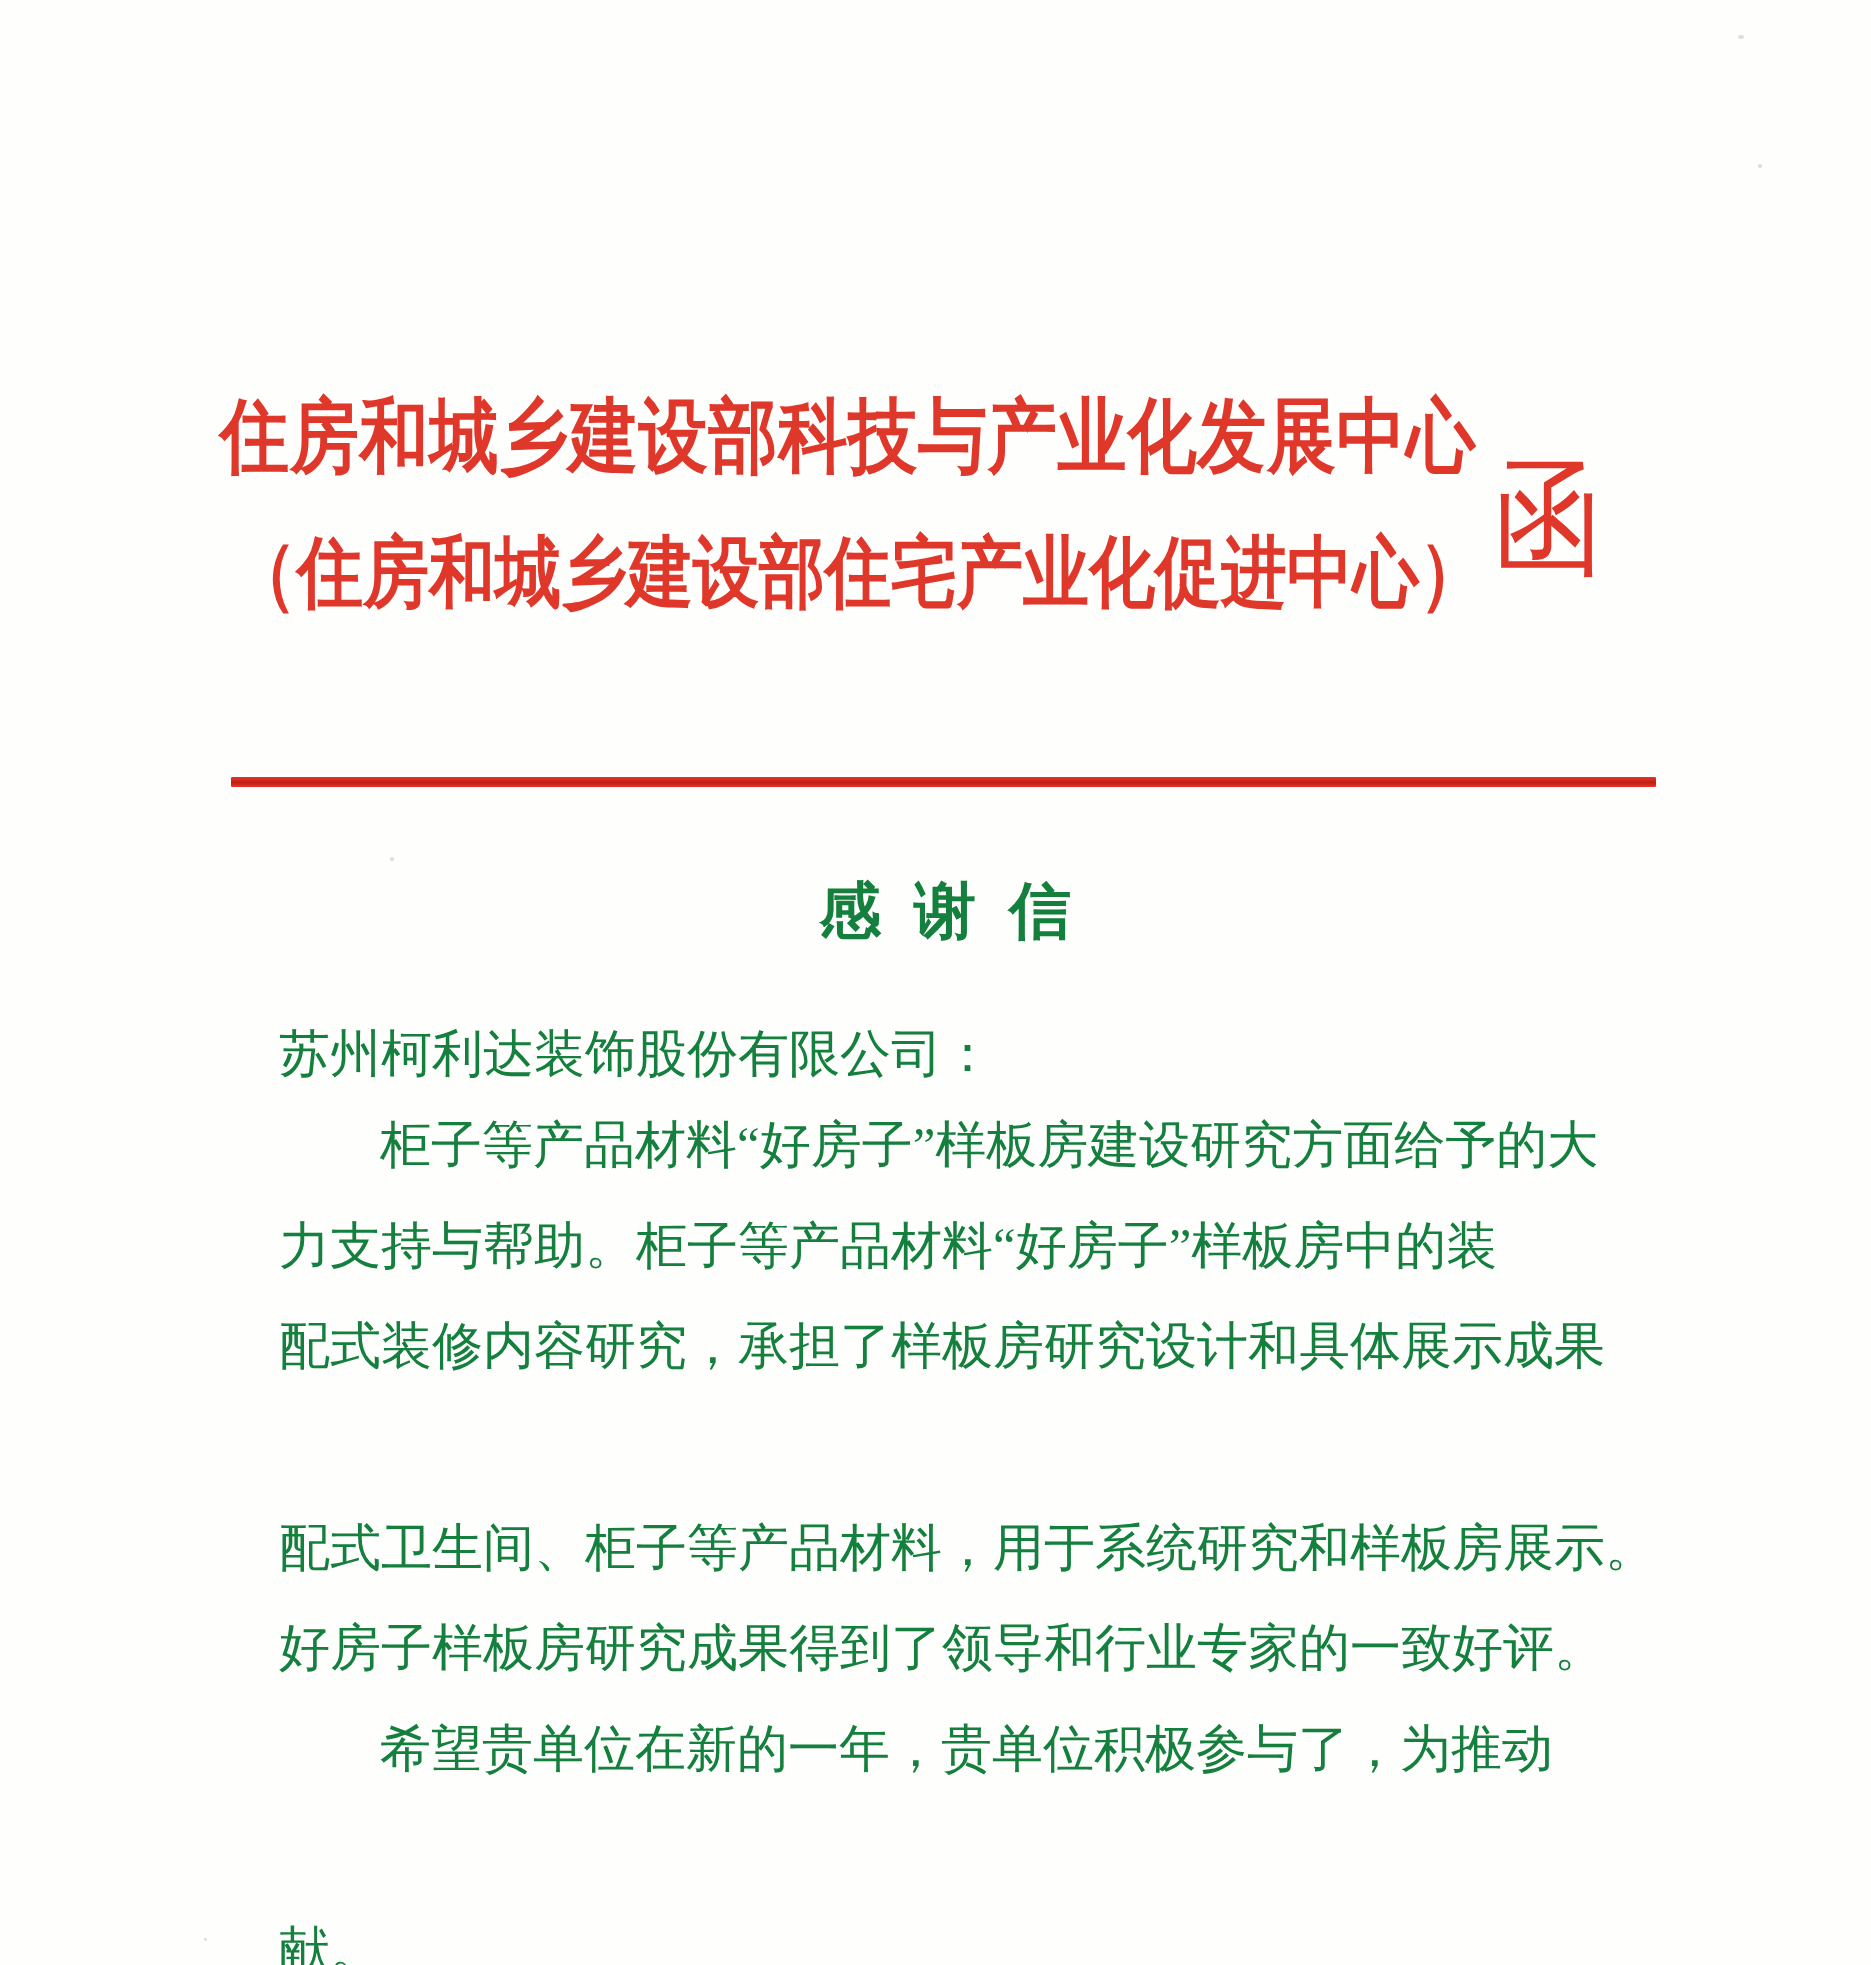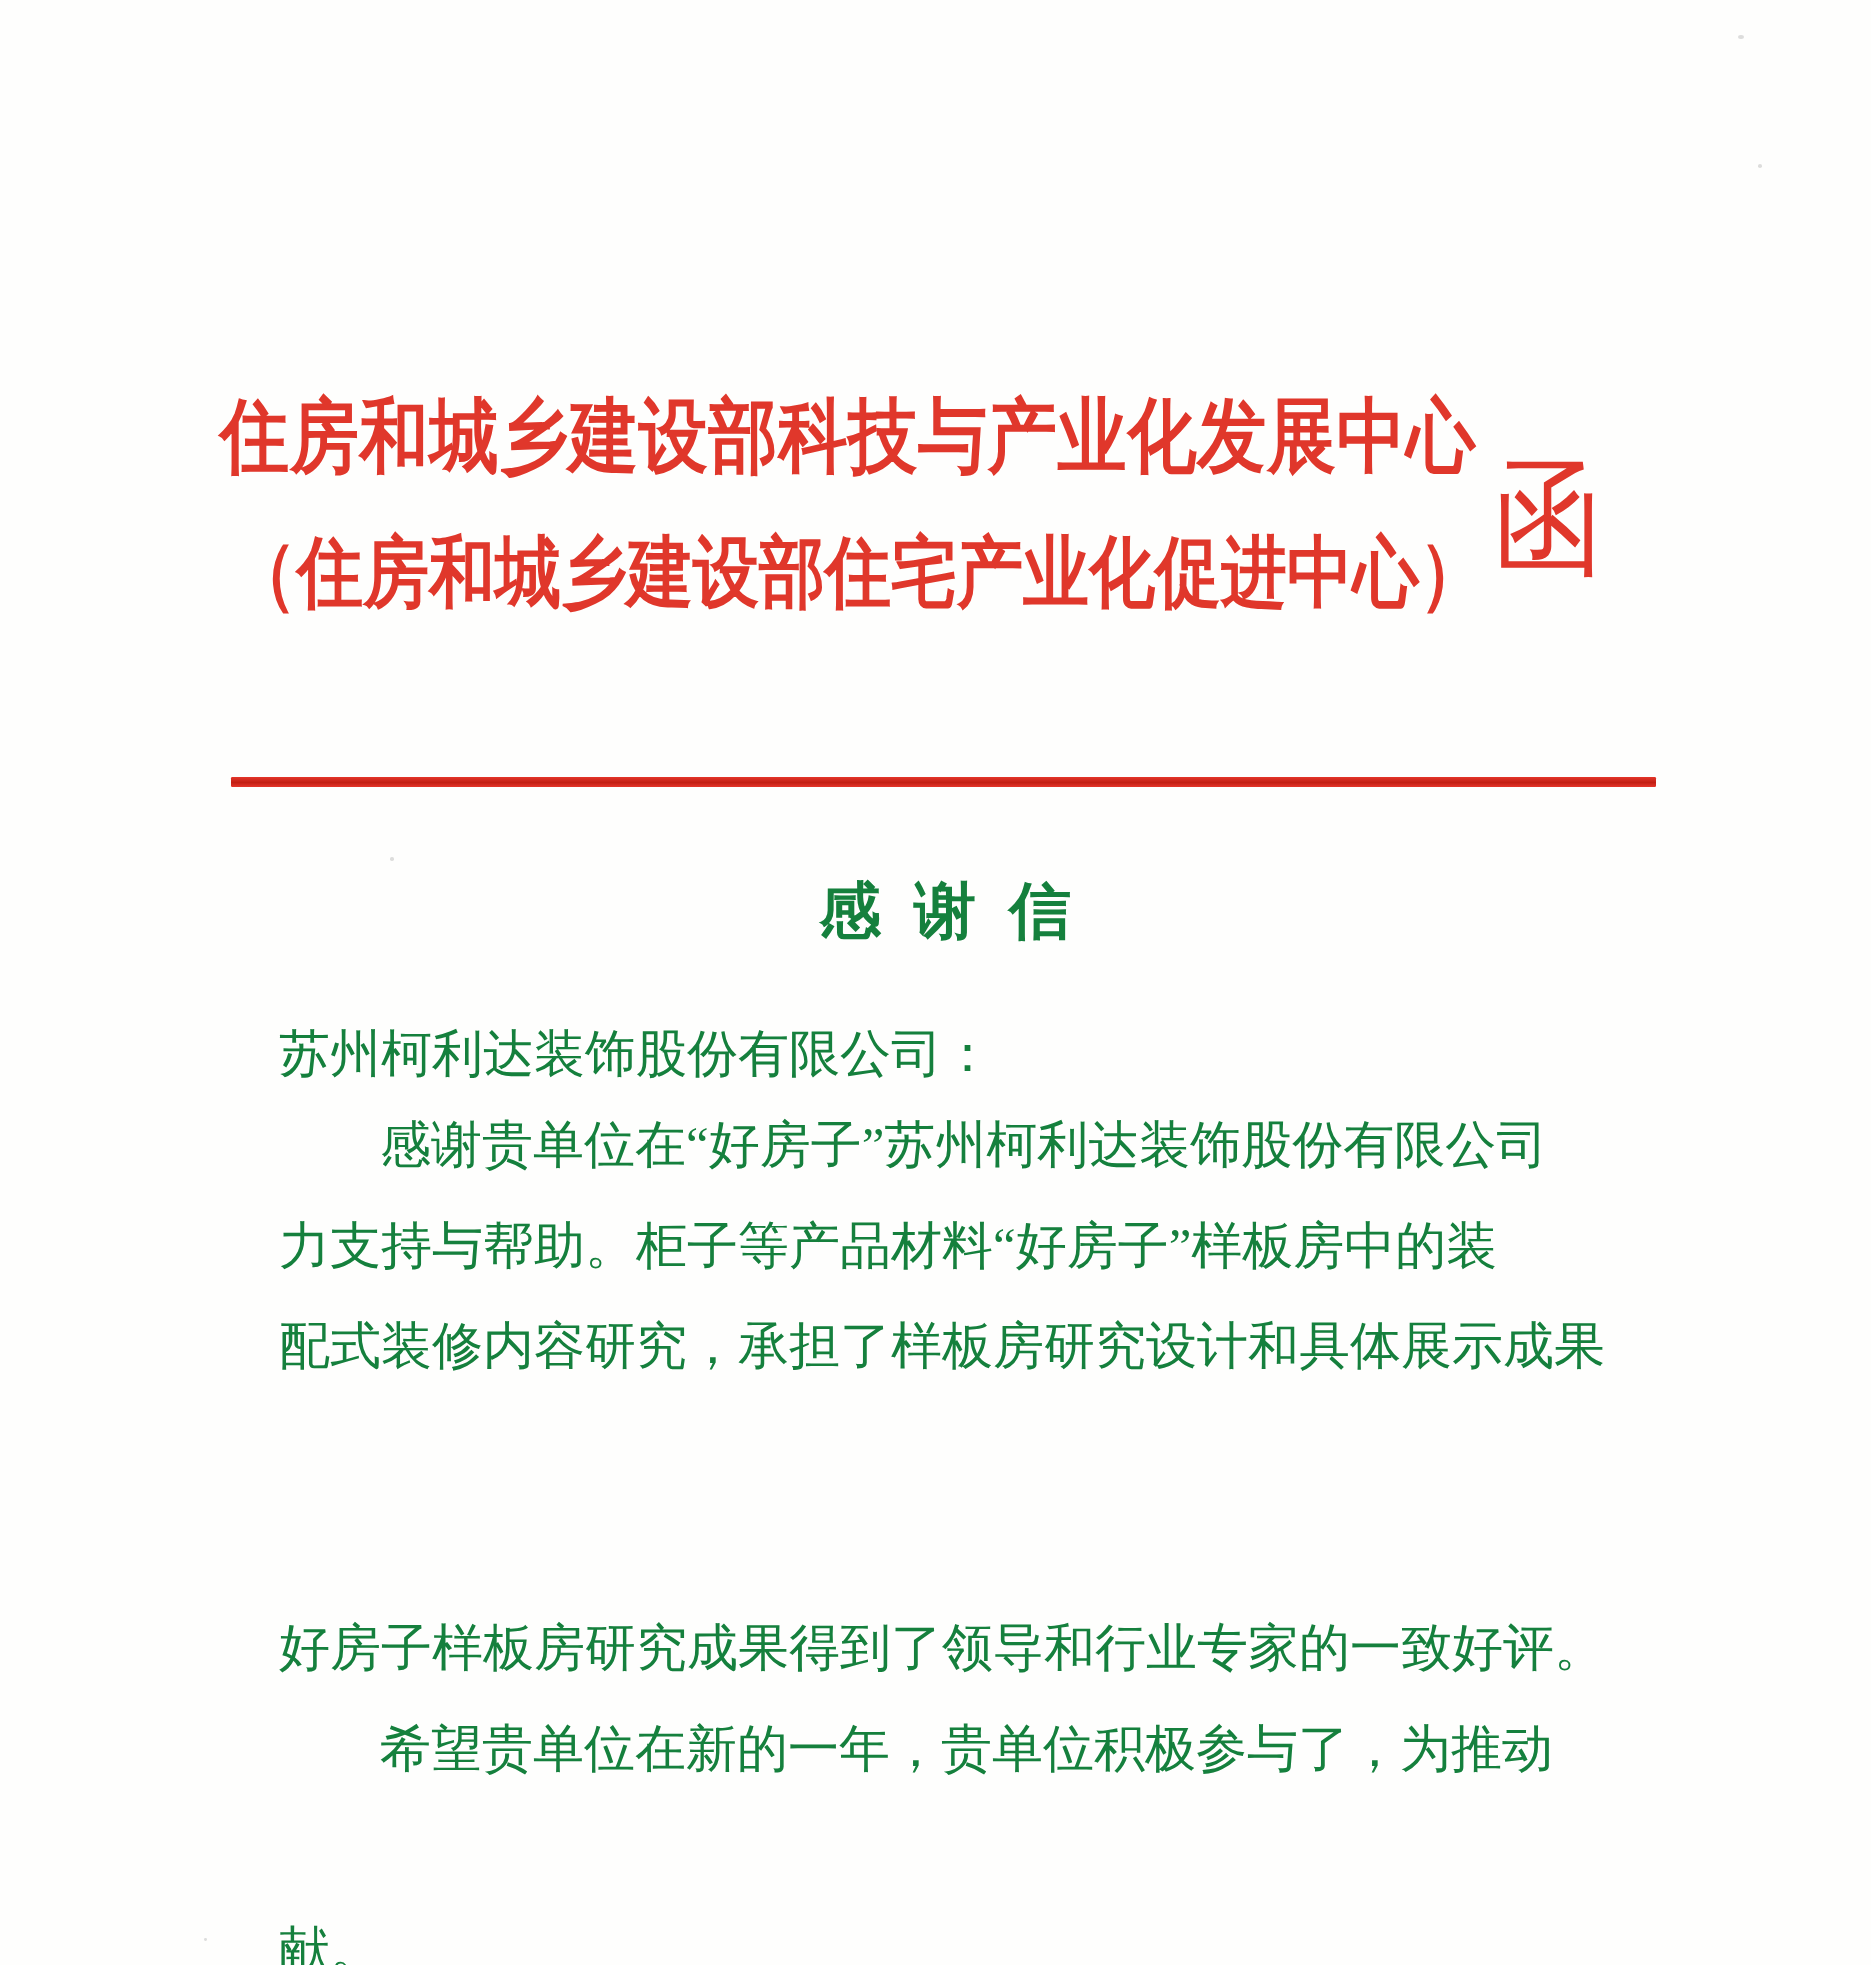--- a/index.html
+++ b/index.html
@@ -67,23 +67,24 @@
   <div class="lh lh1">住房和城乡建设部科技与产业化发展中心</div>
   <div class="lh lh2">（住房和城乡建设部住宅产业化促进中心）</div>
   <div class="han">函</div>
 
   <div class="rule"></div>
 
   <div class="doc-title">感 谢 信</div>
 
   <div class="bline recipient">苏州柯利达装饰股份有限公司：</div>
 
-  <div class="bline bl0 indent">感谢贵单位在“好房子”苏州柯利达装饰股份有限公司</div>
+  <div class="bline bl0 indent">柜子等产品材料“好房子”样板房建设研究方面给予的大</div>
   <div class="bline bl1">力支持与帮助。柜子等产品材料“好房子”样板房中的装</div>
   <div class="bline bl2">配式装修内容研究，承担了样板房研究设计和具体展示成果</div>
+  <div class="bline bl4">配式卫生间、柜子等产品材料，用于系统研究和样板房展示。</div>
   <div class="bline bl5">好房子样板房研究成果得到了领导和行业专家的一致好评。</div>
   <div class="bline bl6 indent">希望贵单位在新的一年，贵单位积极参与了，为推动</div>
   <div class="bline bl8">献。</div>
 
   <div class="speck sp1"></div>
   <div class="speck sp2"></div>
   <div class="speck sp3"></div>
 
   <div class="speck sp5"></div>
 

